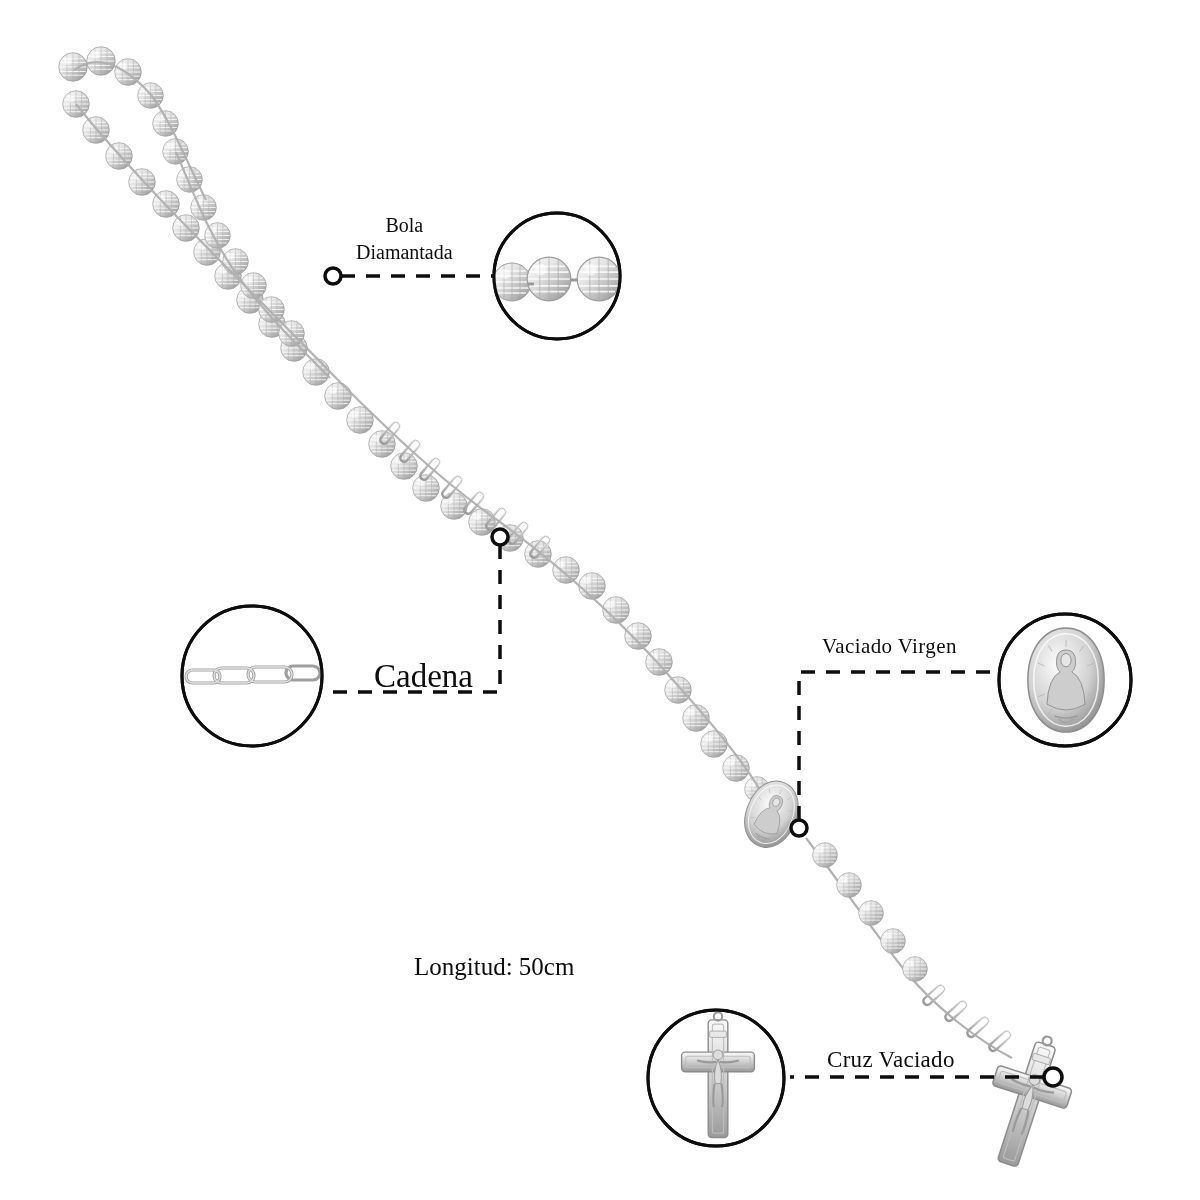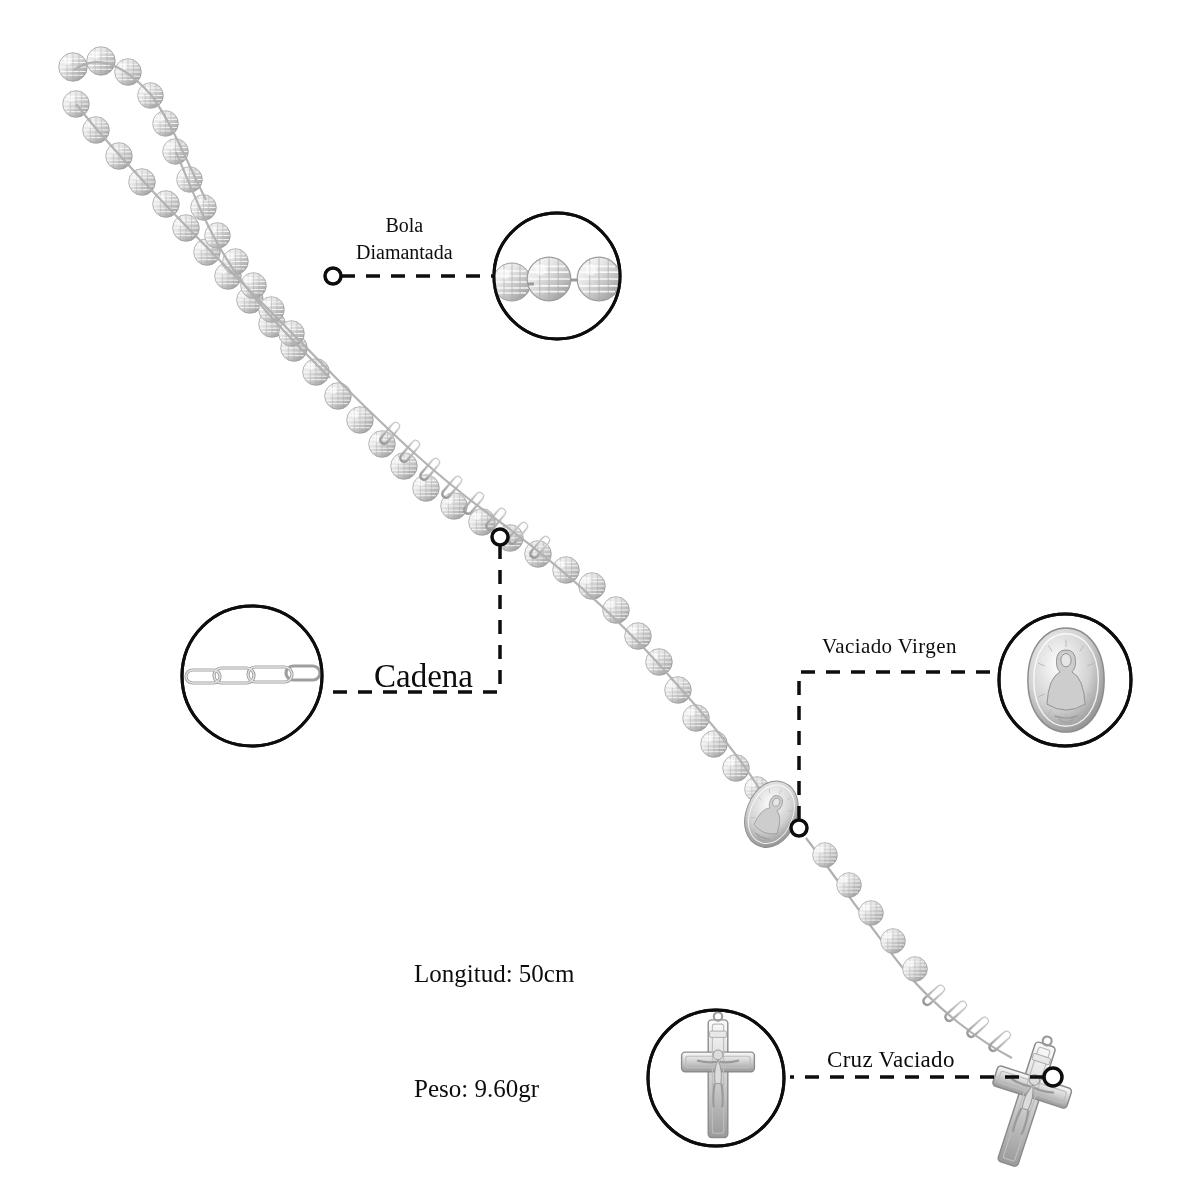--- a/index.html
+++ b/index.html
@@ -60,21 +60,21 @@
     top: 1046px;
     font-size: 23px;
     letter-spacing: 0.3px;
   }
   #specs {
     left: 414px;
     top: 876px;
     font-size: 25px;
     line-height: 1.45;
   }
-  .spec-line { display: block; margin-top: 7px; }
+  .spec-line { display: block; }
 </style>
 </head>
 <body>
 
 <div id="stage">
 
   <svg id="art" viewBox="0 0 1200 1200">
     <defs>
       <linearGradient id="beadGrad" x1="0%" y1="0%" x2="100%" y2="100%">
         <stop offset="0%" stop-color="#ffffff"></stop>
@@ -309,16 +309,15 @@
 
 
   <div class="label" id="label-bola">Bola
 Diamantada</div>
   <div class="label" id="label-cadena">Cadena</div>
   <div class="label" id="label-medalla">Vaciado Virgen</div>
   <div class="label" id="label-cruz">Cruz Vaciado</div>
 
   <div class="label" id="specs">
     <span class="spec-line">Longitud: 50cm</span>
-    <span class="spec-line">Peso: 9.60gr</span>
   </div>
 
 </div>
 
 </body></html>

